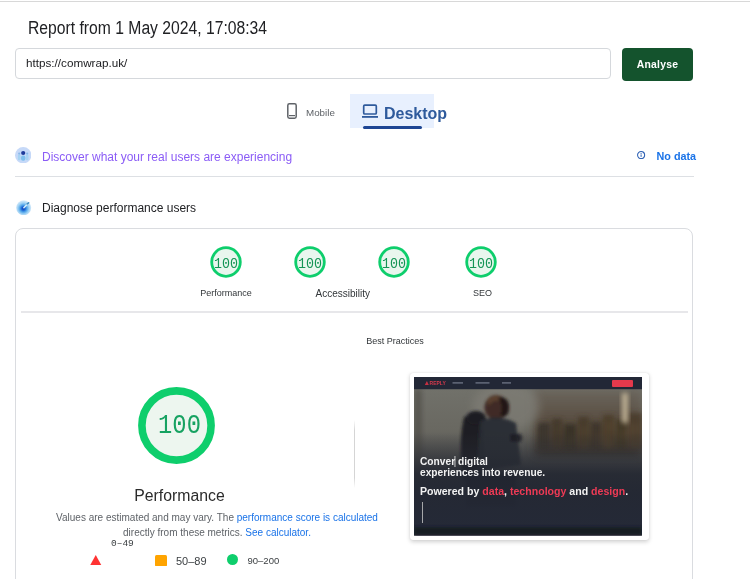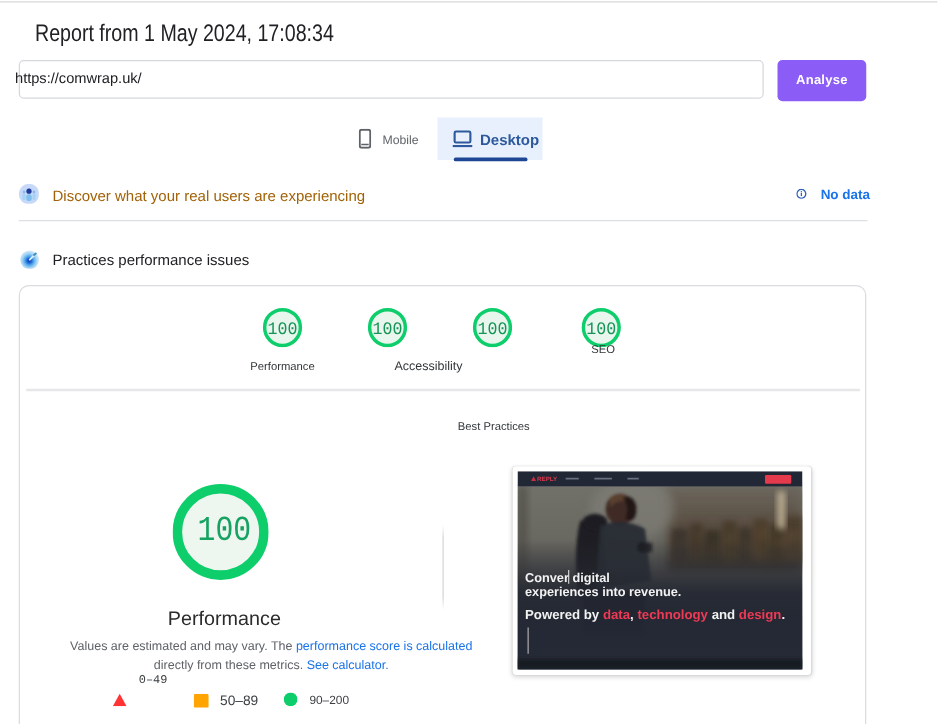--- a/index.html
+++ b/index.html
@@ -7,48 +7,48 @@
     font-family:"Liberation Sans", sans-serif; }
   .abs { position:absolute; }
 </style>
 </head>
 <body>
 <div class="abs" style="left:0;top:1px;width:750px;height:1px;background:#d8d8d8;"></div>
 
 <div class="abs" style="left:28px;top:18.2px;font-size:19.2px;line-height:19.2px;color:#202124;transform:scaleX(0.818);transform-origin:0 0;white-space:nowrap;">Report from 1 May 2024, 17:08:34</div>
 
 <div class="abs" style="left:15px;top:47.5px;width:596px;height:31.5px;border:1px solid #d5d8dc;border-radius:4px;"></div>
-<div class="abs" style="left:12px;top:56px;font-size:11.7px;color:#202124;">https://comwrap.uk/</div>
-
-<div class="abs" style="left:622px;top:47.5px;width:71px;height:33.5px;background:#8b5cf6;border-radius:4px;color:#fff;font-size:10.4px;font-weight:700;text-align:center;line-height:33.5px;letter-spacing:0.2px;">Analyse</div>
+<div class="abs" style="left:26px;top:56px;font-size:11.7px;color:#202124;">https://comwrap.uk/</div>
+
+<div class="abs" style="left:622px;top:47.5px;width:71px;height:33.5px;background:#14532d;border-radius:4px;color:#fff;font-size:10.4px;font-weight:700;text-align:center;line-height:33.5px;letter-spacing:0.2px;">Analyse</div>
 
 <svg class="abs" style="left:287px;top:103px;" width="10" height="16" viewBox="0 0 10 16">
   <rect x="0.8" y="0.8" width="8.4" height="14.4" rx="1.6" fill="none" stroke="#5f6368" stroke-width="1.5"></rect>
   <line x1="2" y1="12.6" x2="8" y2="12.6" stroke="#5f6368" stroke-width="1.2"></line>
 </svg>
 <div class="abs" style="left:306px;top:106.5px;font-size:9.8px;font-weight:400;color:#5f6368;">Mobile</div>
 
 <div class="abs" style="left:350px;top:94px;width:84px;height:34px;background:#e8f0fe;"></div>
 <svg class="abs" style="left:362px;top:104px;" width="16" height="14" viewBox="0 0 16 14">
   <rect x="1.7" y="1.2" width="12.6" height="8.8" rx="1.1" fill="none" stroke="#2e5a9c" stroke-width="1.7"></rect>
   <rect x="0" y="12" width="16" height="1.8" fill="#2e5a9c"></rect>
 </svg>
-<div class="abs" style="left:384px;top:105px;font-size:12px;font-weight:700;color:#2e5a9c;">Desktop</div>
+<div class="abs" style="left:384px;top:105px;font-size:16px;font-weight:700;color:#2e5a9c;">Desktop</div>
 <div class="abs" style="left:362.5px;top:126.2px;width:59px;height:2.7px;background:#1e4694;border-radius:1.5px;"></div>
 
 <svg class="abs" style="left:14.7px;top:146.9px;" width="16.4" height="16.4" viewBox="0 0 16.4 16.4">
   <circle cx="8.2" cy="8.2" r="8.2" fill="#c6d9f8"></circle>
   <rect x="2.9" y="7.6" width="2.6" height="5.6" rx="1.3" fill="#a6d3f3"></rect>
   <rect x="10.9" y="7.6" width="2.6" height="5.6" rx="1.3" fill="#a6d3f3"></rect>
   <circle cx="4.2" cy="6.6" r="1.1" fill="#8ab8ea"></circle>
   <circle cx="12.2" cy="6.6" r="1.1" fill="#8ab8ea"></circle>
   <rect x="6" y="8.4" width="4.4" height="5.4" rx="2" fill="#7fc0ee"></rect>
   <circle cx="8.2" cy="6" r="2.1" fill="#1e3a9b"></circle>
 </svg>
-<div class="abs" style="left:42px;top:149.5px;font-size:12px;font-weight:500;color:#a16207;">Discover what your real users are experiencing</div>
+<div class="abs" style="left:42px;top:149.5px;font-size:12px;font-weight:500;color:#8b5cf6;">Discover what your real users are experiencing</div>
 <svg class="abs" style="left:637.4px;top:150.8px;" width="8.2" height="8.2" viewBox="0 0 8.2 8.2">
   <circle cx="4.1" cy="4.1" r="3.55" fill="none" stroke="#2f62b5" stroke-width="1.05"></circle>
   <rect x="3.6" y="3.4" width="1" height="2.5" fill="#2f62b5"></rect>
   <rect x="3.6" y="1.9" width="1" height="1" fill="#2f62b5"></rect>
 </svg>
 <div class="abs" style="left:656.5px;top:149.5px;font-size:10.8px;font-weight:700;color:#1a73e8;">No data</div>
 
 <div class="abs" style="left:15px;top:176px;width:679px;height:1px;background:#dde0e4;"></div>
 
 <svg class="abs" style="left:15.5px;top:198.5px;" width="16" height="16" viewBox="0 0 16 16">
@@ -58,21 +58,21 @@
       <stop offset="22%" stop-color="#1d64d6"></stop>
       <stop offset="42%" stop-color="#4fa4e9"></stop>
       <stop offset="68%" stop-color="#9fd1f4"></stop>
       <stop offset="100%" stop-color="#dceefb"></stop>
     </radialGradient>
   </defs>
   <circle cx="7.7" cy="8.8" r="7.5" fill="url(#spd)"></circle>
   <rect x="7" y="3.4" width="1.5" height="6" rx="0.75" fill="#d8f0fb" transform="rotate(45 7.7 8.8)"></rect>
   <rect x="10.2" y="3.6" width="3.4" height="1.6" rx="0.8" fill="#3f8ec2" transform="rotate(-38 11.9 4.4)"></rect>
 </svg>
-<div class="abs" style="left:42px;top:200.5px;font-size:12px;font-weight:500;color:#202124;">Practices performance issues</div>
+<div class="abs" style="left:42px;top:200.5px;font-size:12px;font-weight:500;color:#202124;">Diagnose performance users</div>
 
 <div class="abs" style="left:15px;top:228px;width:678px;height:400px;border:1px solid #dadce0;border-radius:8px;"></div>
 
 <svg class="abs" style="left:210px;top:246px;" width="32" height="32" viewBox="0 0 32 32">
   <circle cx="16" cy="16" r="14.3" fill="#e9f6ee" stroke="#0ece6c" stroke-width="2.8"></circle>
 </svg>
 <div class="abs" style="left:210px;top:257px;width:32px;text-align:center;font-family:'Liberation Mono',monospace;font-size:14px;line-height:14px;color:#149455;transform:scaleX(0.95);transform-origin:50% 50%;">100</div>
 <div class="abs" style="left:166px;top:288px;width:120px;text-align:center;font-size:9px;color:#323639;">Performance</div>
 
 <svg class="abs" style="left:294px;top:246px;" width="32" height="32" viewBox="0 0 32 32">
@@ -84,21 +84,21 @@
 <svg class="abs" style="left:378px;top:246px;" width="32" height="32" viewBox="0 0 32 32">
   <circle cx="16" cy="16" r="14.3" fill="#e9f6ee" stroke="#0ece6c" stroke-width="2.8"></circle>
 </svg>
 <div class="abs" style="left:378px;top:257px;width:32px;text-align:center;font-family:'Liberation Mono',monospace;font-size:14px;line-height:14px;color:#149455;transform:scaleX(0.95);transform-origin:50% 50%;">100</div>
 <div class="abs" style="left:335px;top:288px;width:120px;text-align:center;font-size:9px;color:#323639;margin-top:48px;">Best Practices</div>
 
 <svg class="abs" style="left:465px;top:246px;" width="32" height="32" viewBox="0 0 32 32">
   <circle cx="16" cy="16" r="14.3" fill="#e9f6ee" stroke="#0ece6c" stroke-width="2.8"></circle>
 </svg>
 <div class="abs" style="left:465px;top:257px;width:32px;text-align:center;font-family:'Liberation Mono',monospace;font-size:14px;line-height:14px;color:#149455;transform:scaleX(0.95);transform-origin:50% 50%;">100</div>
-<div class="abs" style="left:422.5px;top:274px;width:120px;text-align:center;font-size:9px;color:#323639;">SEO</div>
+<div class="abs" style="left:422.5px;top:288px;width:120px;text-align:center;font-size:9px;color:#323639;">SEO</div>
 
 <div class="abs" style="left:20.5px;top:311.2px;width:667px;height:1.4px;background:#e7e7ea;"></div>
 
 <svg class="abs" style="left:138px;top:386.5px;" width="77" height="77" viewBox="0 0 77 77">
   <circle cx="38.5" cy="38.5" r="34.6" fill="#edf6ef" stroke="#0ece6c" stroke-width="7.6"></circle>
 </svg>
 <div class="abs" style="left:141px;top:411.8px;width:77px;text-align:center;font-family:'Liberation Mono',monospace;font-size:28px;line-height:28px;color:#16a261;transform:scaleX(0.85);transform-origin:50% 50%;">100</div>
 
 <div class="abs" style="left:39.5px;top:486.5px;width:280px;text-align:center;font-size:15.8px;color:#2b2b2b;">Performance</div>
 

